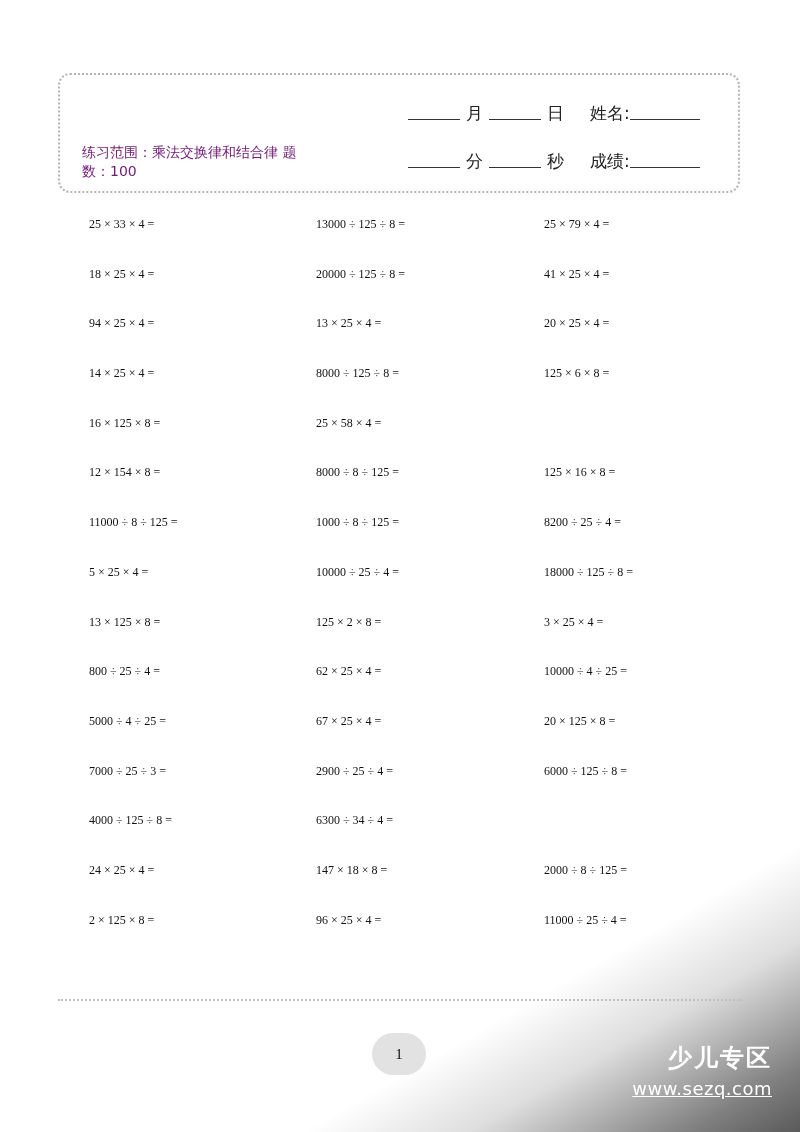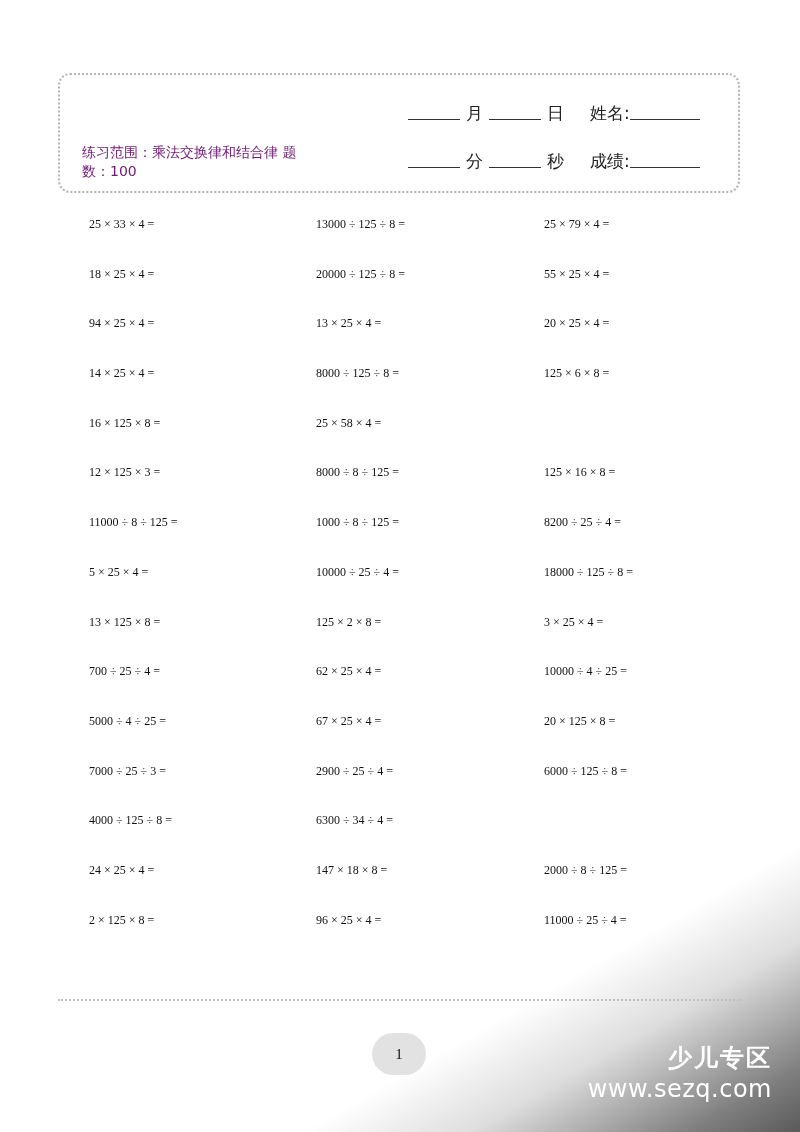--- a/index.html
+++ b/index.html
@@ -51,21 +51,21 @@
       position: absolute; left: 372px; top: 1033px; width: 54px; height: 42px;
       border-radius: 21px; background: #e2e2e2;
       display: flex; align-items: center; justify-content: center;
       font-size: 15px; color: #111;
     }
     .brand {
       position: absolute; right: 28px; top: 1040px; text-align: right; color: #ffffff;
       font-family: "DejaVu Sans", sans-serif;
     }
     .brand-name { font-size: 24px; font-weight: bold; letter-spacing: 2px; line-height: 36px; }
-    .brand-url { font-size: 24px; line-height: 26px; letter-spacing: 0.5px; }
+    .brand-url { font-size: 18px; line-height: 26px; letter-spacing: 0.5px; text-decoration: underline; }
   </style>
 </head>
 <body>
 
 <div class="corner-shade"></div>
 
 <div class="header-box">
   <div class="scope">练习范围：乘法交换律和结合律 题数：100</div>
   <div class="fields">
     <div class="field-row">
@@ -91,58 +91,58 @@
 
 <div class="grid">
   <div class="row">
     <span class="cell c0">25 × 33 × 4 =</span>
     <span class="cell c1">13000 ÷ 125 ÷ 8 =</span>
     <span class="cell c2">25 × 79 × 4 =</span>
   </div>
   <div class="row">
     <span class="cell c0">18 × 25 × 4 =</span>
     <span class="cell c1">20000 ÷ 125 ÷ 8 =</span>
-    <span class="cell c2">55 × 25 × 4 =</span>
+    <span class="cell c2">41 × 25 × 4 =</span>
   </div>
   <div class="row">
     <span class="cell c0">94 × 25 × 4 =</span>
     <span class="cell c1">13 × 25 × 4 =</span>
     <span class="cell c2">20 × 25 × 4 =</span>
   </div>
   <div class="row">
     <span class="cell c0">14 × 25 × 4 =</span>
     <span class="cell c1">8000 ÷ 125 ÷ 8 =</span>
     <span class="cell c2">125 × 6 × 8 =</span>
   </div>
   <div class="row">
     <span class="cell c0">16 × 125 × 8 =</span>
     <span class="cell c1">25 × 58 × 4 =</span>
   </div>
   <div class="row">
-    <span class="cell c0">12 × 125 × 3 =</span>
+    <span class="cell c0">12 × 154 × 8 =</span>
     <span class="cell c1">8000 ÷ 8 ÷ 125 =</span>
     <span class="cell c2">125 × 16 × 8 =</span>
   </div>
   <div class="row">
     <span class="cell c0">11000 ÷ 8 ÷ 125 =</span>
     <span class="cell c1">1000 ÷ 8 ÷ 125 =</span>
     <span class="cell c2">8200 ÷ 25 ÷ 4 =</span>
   </div>
   <div class="row">
     <span class="cell c0">5 × 25 × 4 =</span>
     <span class="cell c1">10000 ÷ 25 ÷ 4 =</span>
     <span class="cell c2">18000 ÷ 125 ÷ 8 =</span>
   </div>
   <div class="row">
     <span class="cell c0">13 × 125 × 8 =</span>
     <span class="cell c1">125 × 2 × 8 =</span>
     <span class="cell c2">3 × 25 × 4 =</span>
   </div>
   <div class="row">
-    <span class="cell c0">700 ÷ 25 ÷ 4 =</span>
+    <span class="cell c0">800 ÷ 25 ÷ 4 =</span>
     <span class="cell c1">62 × 25 × 4 =</span>
     <span class="cell c2">10000 ÷ 4 ÷ 25 =</span>
   </div>
   <div class="row">
     <span class="cell c0">5000 ÷ 4 ÷ 25 =</span>
     <span class="cell c1">67 × 25 × 4 =</span>
     <span class="cell c2">20 × 125 × 8 =</span>
   </div>
   <div class="row">
     <span class="cell c0">7000 ÷ 25 ÷ 3 =</span>

